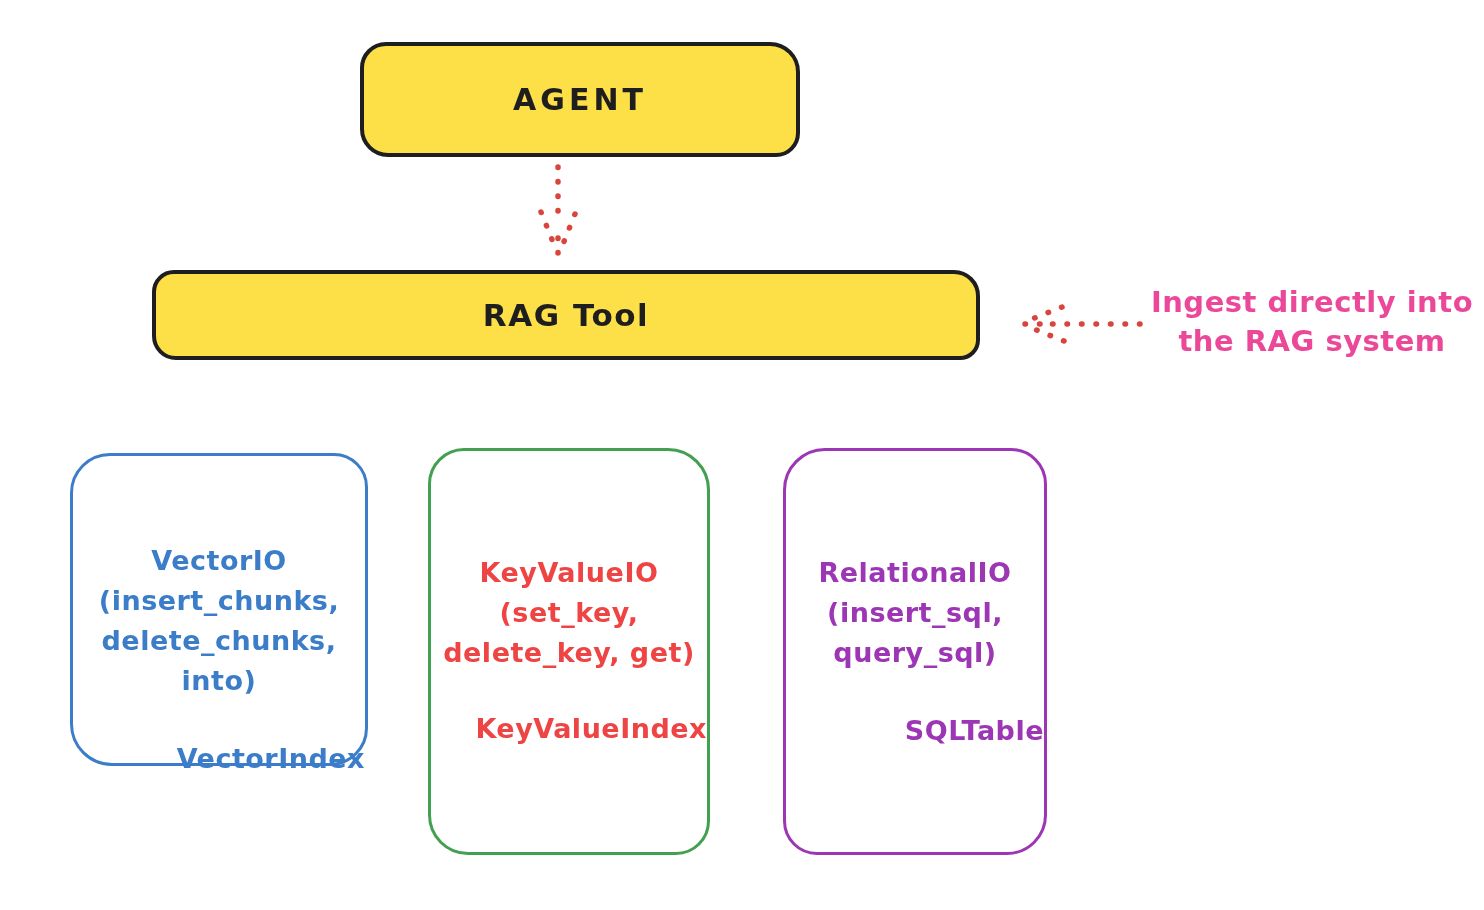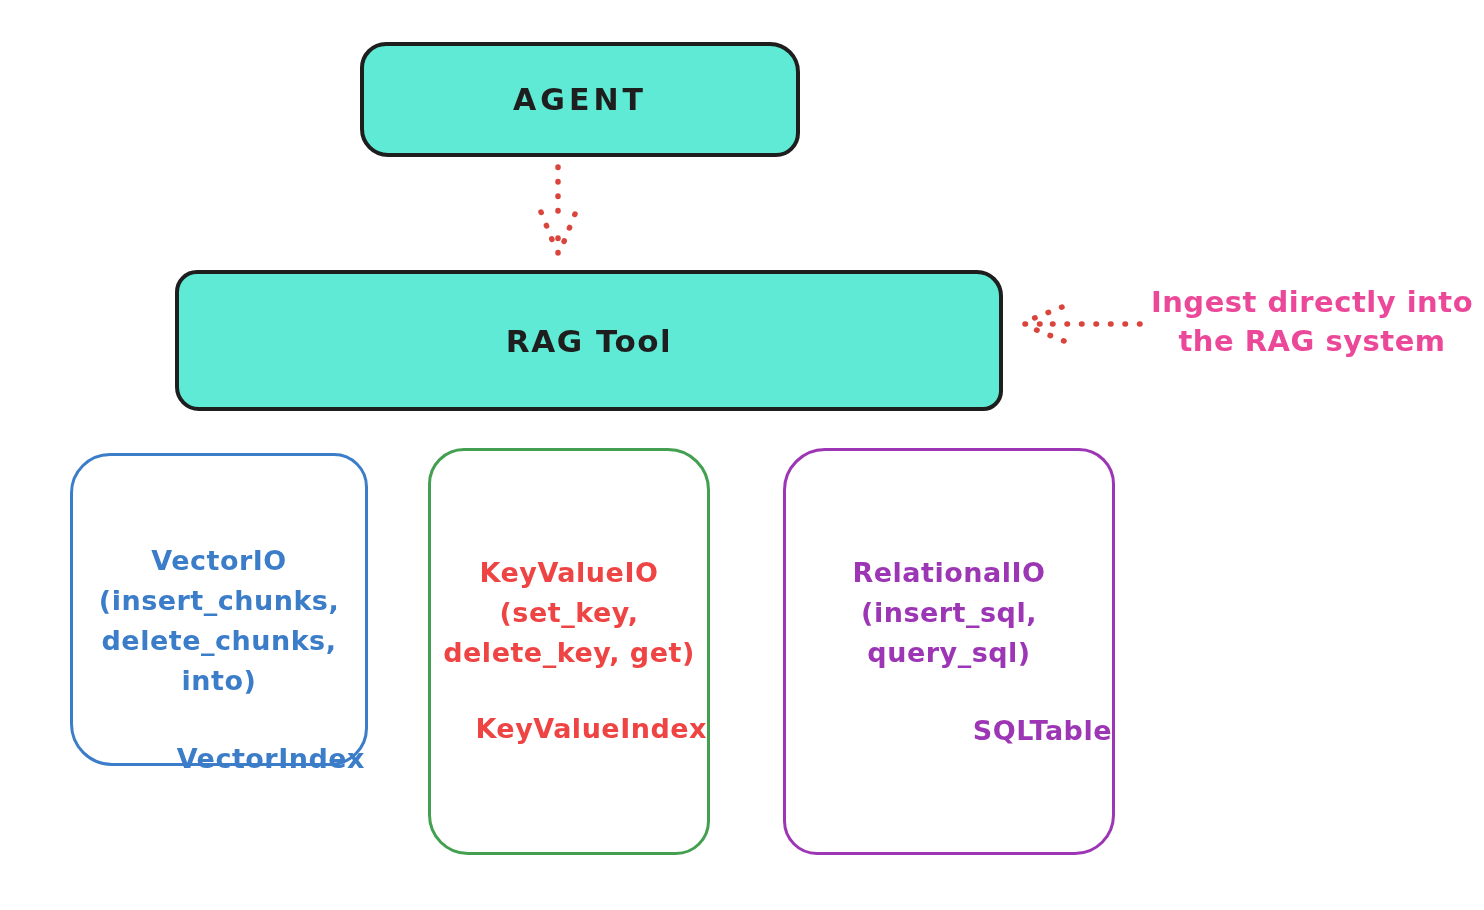--- a/index.html
+++ b/index.html
@@ -10,21 +10,21 @@
   }
   .canvas {
     position: relative;
     width: 1484px;
     height: 910px;
     background: #ffffff;
     overflow: hidden;
   }
   .box {
     position: absolute;
-    background: #5eead4;
+    background: #fde047;
     box-sizing: border-box;
     display: flex;
     align-items: center;
     justify-content: center;
     text-align: center;
   }
   
   .agent-box {
     left: 360px; top: 42px;
     width: 440px; height: 115px;
@@ -32,24 +32,23 @@
     border-radius: 26px 30px 24px 28px;
   }
   .agent-label {
     font-size: 30px;
     font-weight: 700;
     letter-spacing: 4px;
     color: #1e1e1e;
   }
   .rag-box {
     left: 152px; top: 270px;
-    width: 828px; height: 141px;
+    width: 828px; height: 90px;
     border: 4px solid #1e1e1e;
     border-radius: 22px 26px 20px 24px;
-    margin-left: 23px;
   }
   .rag-label {
     font-size: 31px;
     font-weight: 600;
     letter-spacing: 1.5px;
     color: #1e1e1e;
   }
   
   .annotation {
     position: absolute;
@@ -102,21 +101,21 @@
     left: 428px; top: 448px;
     width: 282px; height: 407px;
     border: 3.5px solid #43a050;
     border-radius: 36px 42px 34px 40px;
     color: #ef4444;
   }
   .keyvalue-box .methods { top: 102px; }
   .keyvalue-box .index-label { top: 262px; }
   .relational-box {
     left: 783px; top: 448px;
-    width: 332px; height: 407px;
+    width: 264px; height: 407px;
     border: 3.5px solid #9c36b5;
     border-radius: 42px 36px 40px 34px;
     color: #9c36b5;
   }
   .relational-box .methods { top: 102px; }
   .relational-box .index-label { top: 264px; }
 </style>
 </head>
 <body>
 

